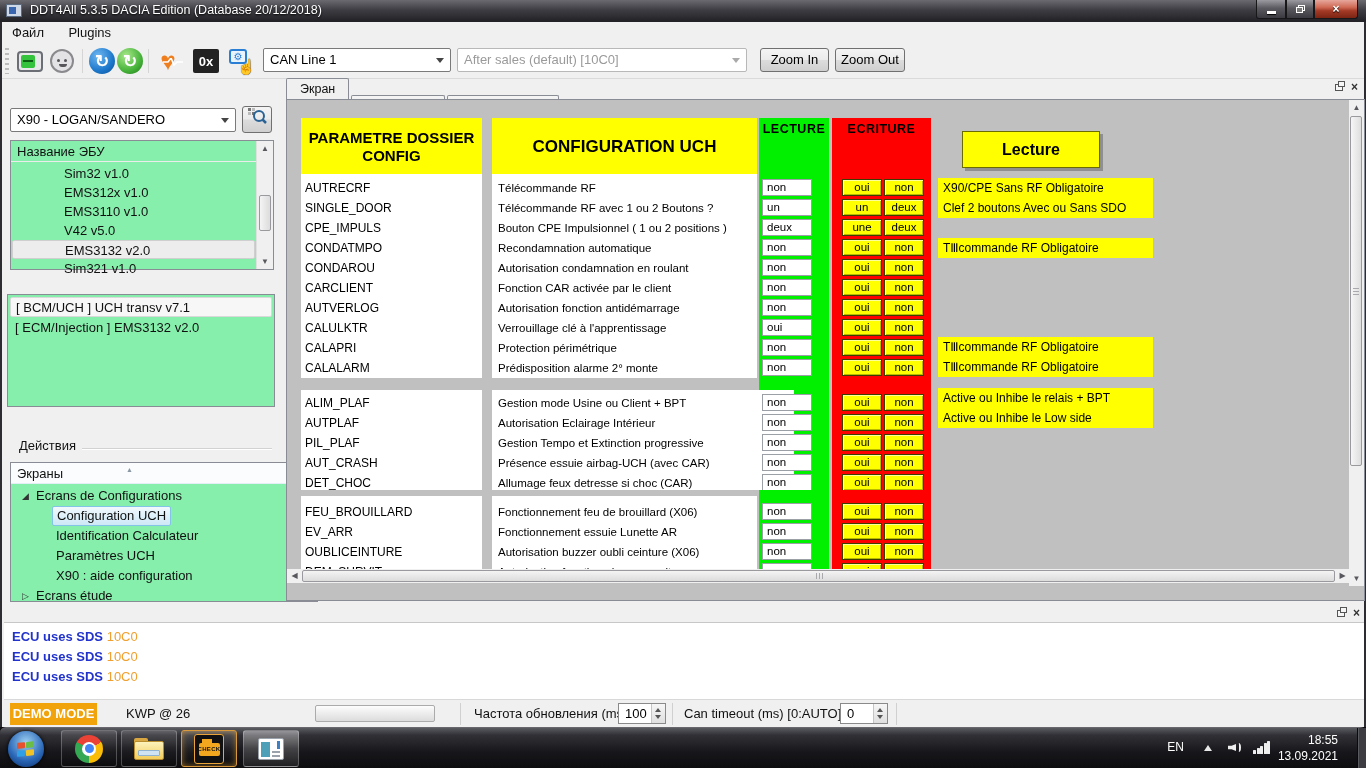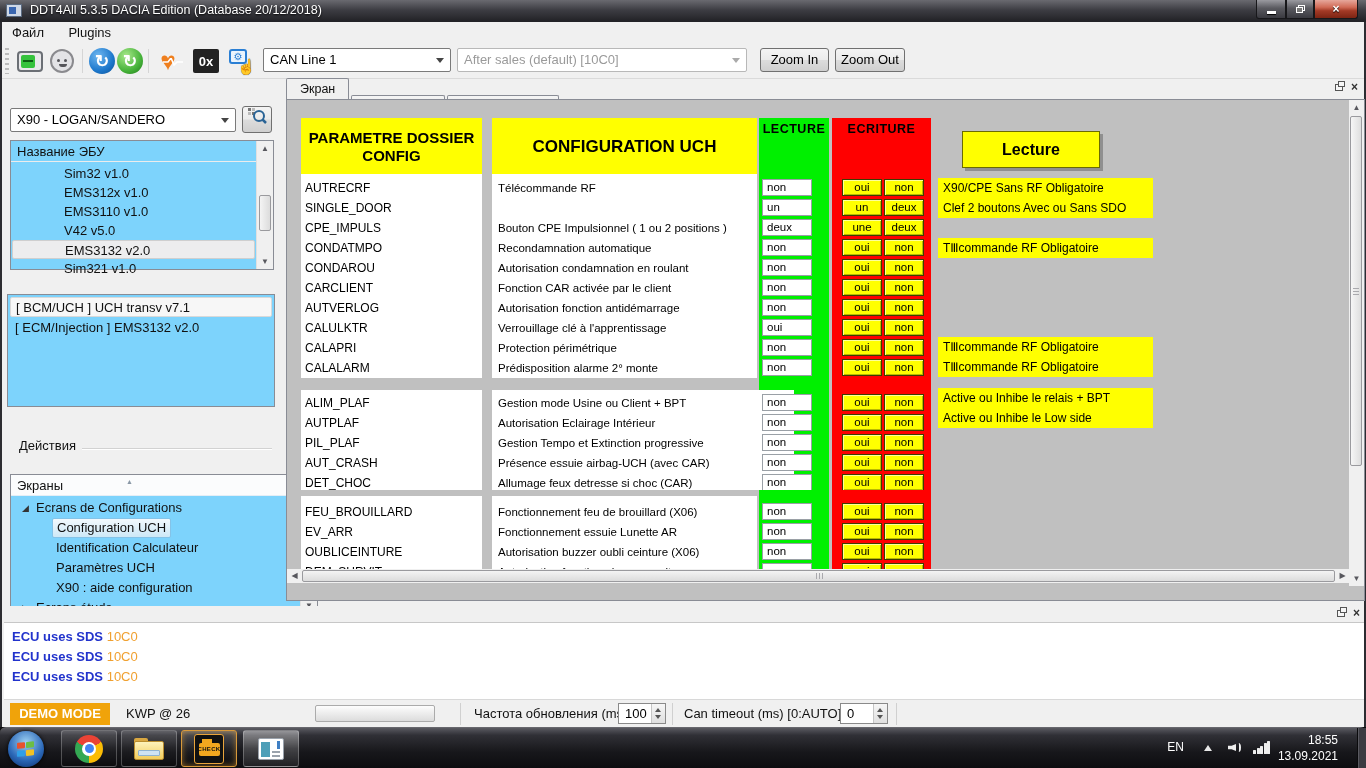--- a/index.html
+++ b/index.html
@@ -60,21 +60,21 @@
   .combo.disabled{color:#9a9a9a;border-color:#b8b8b8;}
   .combo.disabled .arr{border-top-color:#aaa;}
   .w7btn{position:absolute;height:24px;border:1px solid #707070;border-radius:3px;font-size:13px;text-align:center;
     background:linear-gradient(#f4f4f4,#ebebeb 48%,#dcdcdc 52%,#cfcfcf);line-height:22px;}
   
   .dockhdr{position:absolute;height:14px;left:2px;right:2px;}
   .dockbtns{position:absolute;right:4px;top:0;display:flex;gap:8px;align-items:center;}
   .float-ic{position:relative;width:8px;height:7px;border:1px solid #555;background:#f6f6f6;}
   .float-ic i{position:absolute;left:2px;top:-4px;width:7px;height:6px;border:1px solid #555;background:#f6f6f6;}
   .close-ic{font-size:12px;line-height:10px;color:#333;font-weight:bold;}
-  .listbox{position:absolute;background:#7dd3fc;border:1px solid #898c95;}
+  .listbox{position:absolute;background:#86efac;border:1px solid #898c95;}
   .ecu-item{height:19px;line-height:19px;font-size:13px;padding-left:52px;color:#111;}
   .ecu-item.sel{background:#ededee;border:1px solid #cfcfcf;border-radius:2px;}
   .loaded-item{height:20px;line-height:19px;font-size:13px;padding-left:5px;color:#111;margin:1px 2px;}
   .loaded-item.sel{background:#f7f7f7;border:1px solid #d9d9d9;border-radius:2px;}
   .tree-item{position:relative;height:20px;line-height:20px;font-size:13px;color:#111;white-space:nowrap;}
   .tree-item .arrow{position:absolute;top:0;font-size:9px;color:#333;}
   .tree-item .lbl{position:absolute;top:0;}
   .tree-item .lbl.sel{background:linear-gradient(#f2f9fd,#cde8f6);border:1px solid #84c3e8;border-radius:2px;
     padding:0 4px;line-height:18px;height:20px;}
   .vscroll{position:absolute;width:17px;background:#f0f0f0;border-left:1px solid #e0e0e0;}
@@ -116,21 +116,21 @@
   #pane-vscroll{position:absolute;right:0;top:0;width:15px;height:486px;background:#f0f0f0;}
   #pane-vscroll .sa{position:absolute;width:100%;height:15px;font-size:8px;color:#58585e;text-align:center;line-height:15px;}
   #pane-vscroll .thumb{position:absolute;left:1px;width:12px;top:16px;height:350px;border:1px solid #9a9a9e;border-radius:2px;
     background:linear-gradient(90deg,#f6f6f6,#dedede);}
   
   #log{position:absolute;left:2px;top:584px;width:1360px;height:93px;background:#f0f0f0;}
   #log-content{position:absolute;left:0;top:16px;right:0;bottom:0;background:#fff;border-top:1px solid #c7c7c7;padding:4px 8px;}
   .logline{height:20px;line-height:20px;font-size:13px;}
   .logline .t{color:var(--logblue,#23c);font-weight:bold;} .logline .c{color:var(--logcode,#f0a030);}
   #status{position:absolute;left:2px;top:677px;width:1360px;height:28px;background:#f0f0f0;border-top:1px solid #d8d8d8;}
-  #demo-badge{position:absolute;left:6px;top:3px;width:100px;height:22px;background:var(--orange,#f0a30a);
+  #demo-badge{position:absolute;left:6px;top:3px;width:87px;height:22px;background:var(--orange,#f0a30a);
     color:#fff;font-weight:bold;font-size:13px;text-align:center;line-height:22px;}
   #kwp{position:absolute;left:122px;top:3px;height:22px;line-height:22px;font-size:13px;color:#111;}
   #progress{position:absolute;left:311px;top:5px;width:120px;height:17px;border:1px solid #ababab;
     background:linear-gradient(#fdfdfd,#dcdcdc);border-radius:2px;}
   .ssep{position:absolute;top:3px;width:1px;height:22px;background:#d0d0d0;}
   .slabel{position:absolute;top:3px;height:22px;line-height:22px;font-size:13px;color:#111;white-space:nowrap;}
   .spin{position:absolute;top:3px;height:21px;border:1px solid #8a8a8a;background:#fff;}
   .spin .val{position:absolute;left:0;top:0;bottom:0;right:14px;font-size:13px;line-height:19px;padding-left:6px;}
   .spin .arrs{position:absolute;right:0;top:0;bottom:0;width:14px;border-left:1px solid #c5c5c5;
     background:linear-gradient(#f6f6f6,#dfdfdf);}
@@ -312,21 +312,21 @@
     <div class="dockhdr" style="top:392px">
       <div class="dockbtns">
         <span class="float-ic">
             <i></i>
           </span>
         <span class="close-ic">×</span>
       </div>
     </div>
     <div class="abs" style="left:17px;top:416px;font-size:13px;color:#111">Действия</div>
     <div class="abs" style="left:80px;top:426px;width:190px;height:2px;border-top:1px solid #d2d2d2;border-bottom:1px solid #fff"></div>
-    <div class="listbox" style="left:8px;top:452px;width:308px;height:140px">
+    <div class="listbox" style="left:8px;top:440px;width:308px;height:140px">
       <div style="position:relative;height:21px;line-height:21px;font-size:13px;padding-left:6px;border-bottom:1px solid #e4eef6;background:#fbfcfd;color:#111">
         <span>Экраны</span>
         <span style="position:absolute;left:115px;top:-4px;font-size:7px;color:#8a98a6">▲</span>
       </div>
       <div id="tree-items" style="position:absolute;left:1px;top:23px;right:18px">
           <div class="tree-item">
             <span class="arrow" style="left: 10px;">◢</span>
             <span class="lbl" style="left: 24px;">Ecrans de Configurations</span>
           </div>
           <div class="tree-item">
@@ -380,20 +380,21 @@
                 <div class="prow" style="top: 64px;">CONDATMPO</div>
                 <div class="prow" style="top: 84px;">CONDAROU</div>
                 <div class="prow" style="top: 104px;">CARCLIENT</div>
                 <div class="prow" style="top: 124px;">AUTVERLOG</div>
                 <div class="prow" style="top: 144px;">CALULKTR</div>
                 <div class="prow" style="top: 164px;">CALAPRI</div>
                 <div class="prow" style="top: 184px;">CALALARM</div>
               </div>
               <div class="dpanel" style="left: 205px; width: 265px;">
                 <div class="drow" style="top: 4px;">Télécommande RF</div>
+                <div class="drow" style="top: 24px;">Télécommande RF avec 1 ou 2 Boutons ?</div>
                 <div class="drow" style="top: 44px;">Bouton CPE Impulsionnel ( 1 ou 2 positions )</div>
                 <div class="drow" style="top: 64px;">Recondamnation automatique</div>
                 <div class="drow" style="top: 84px;">Autorisation condamnation en roulant</div>
                 <div class="drow" style="top: 104px;">Fonction CAR activée par le client</div>
                 <div class="drow" style="top: 124px;">Autorisation fonction antidémarrage</div>
                 <div class="drow" style="top: 144px;">Verrouillage clé à l'apprentissage</div>
                 <div class="drow" style="top: 164px;">Protection périmétrique</div>
                 <div class="drow" style="top: 184px;">Prédisposition alarme 2° monte</div>
               </div>
               <div class="lcell" style="left: 475px; top: 5px;">non</div>

